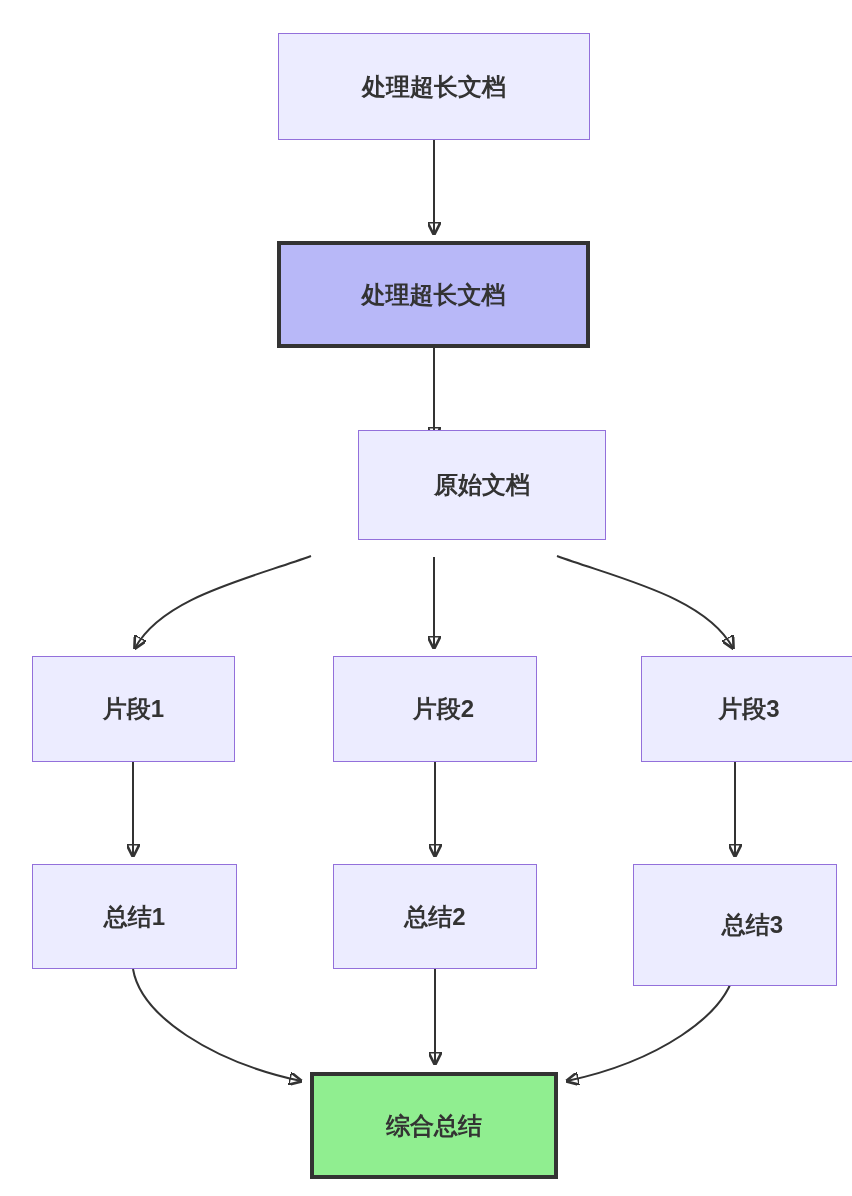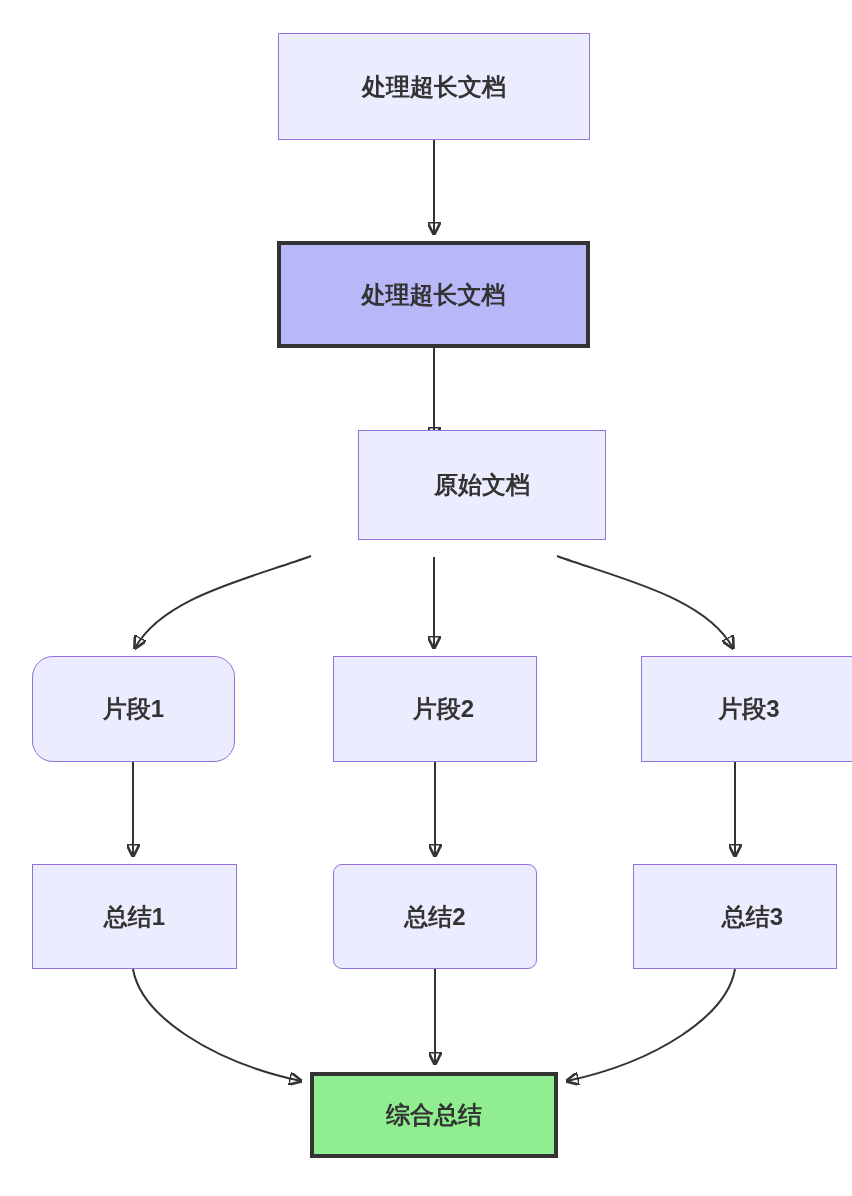--- a/index.html
+++ b/index.html
@@ -74,41 +74,41 @@
   </div>
 
   <div class="node node--emphasis" style="left:277px; top:241px; width:313px; height:107px;">
     <span>处理超长文档</span>
   </div>
 
   <div class="node" style="left:310px; top:430px; width:248px; height:110px;margin-left:48px;">
     <span>原始文档</span>
   </div>
 
-  <div class="node" style="left:32px; top:656px; width:203px; height:106px;border-radius:21px;">
+  <div class="node" style="left:32px; top:656px; width:203px; height:106px;">
     <span>片段1</span>
   </div>
 
   <div class="node" style="left:333px; top:656px; width:204px; height:106px;padding-left:17px;">
     <span>片段2</span>
   </div>
 
   <div class="node" style="left:641px; top:656px; width:216px; height:106px;">
     <span>片段3</span>
   </div>
 
   <div class="node" style="left:32px; top:864px; width:205px; height:105px;text-align:right;">
     <span>总结1</span>
   </div>
 
-  <div class="node" style="left:333px; top:864px; width:204px; height:105px;border-radius:9px;">
+  <div class="node" style="left:333px; top:864px; width:204px; height:105px;">
     <span>总结2</span>
   </div>
 
-  <div class="node" style="left:633px; top:864px; width:204px; height:105px;padding-left:35px;">
+  <div class="node" style="left:633px; top:864px; width:204px; height:122px;padding-left:35px;">
     <span>总结3</span>
   </div>
 
-  <div class="node node--result" style="left:310px; top:1072px; width:248px; height:86px;">
+  <div class="node node--result" style="left:310px; top:1072px; width:248px; height:107px;">
     <span>综合总结</span>
   </div>
 
 </div>
 
 </body></html>

